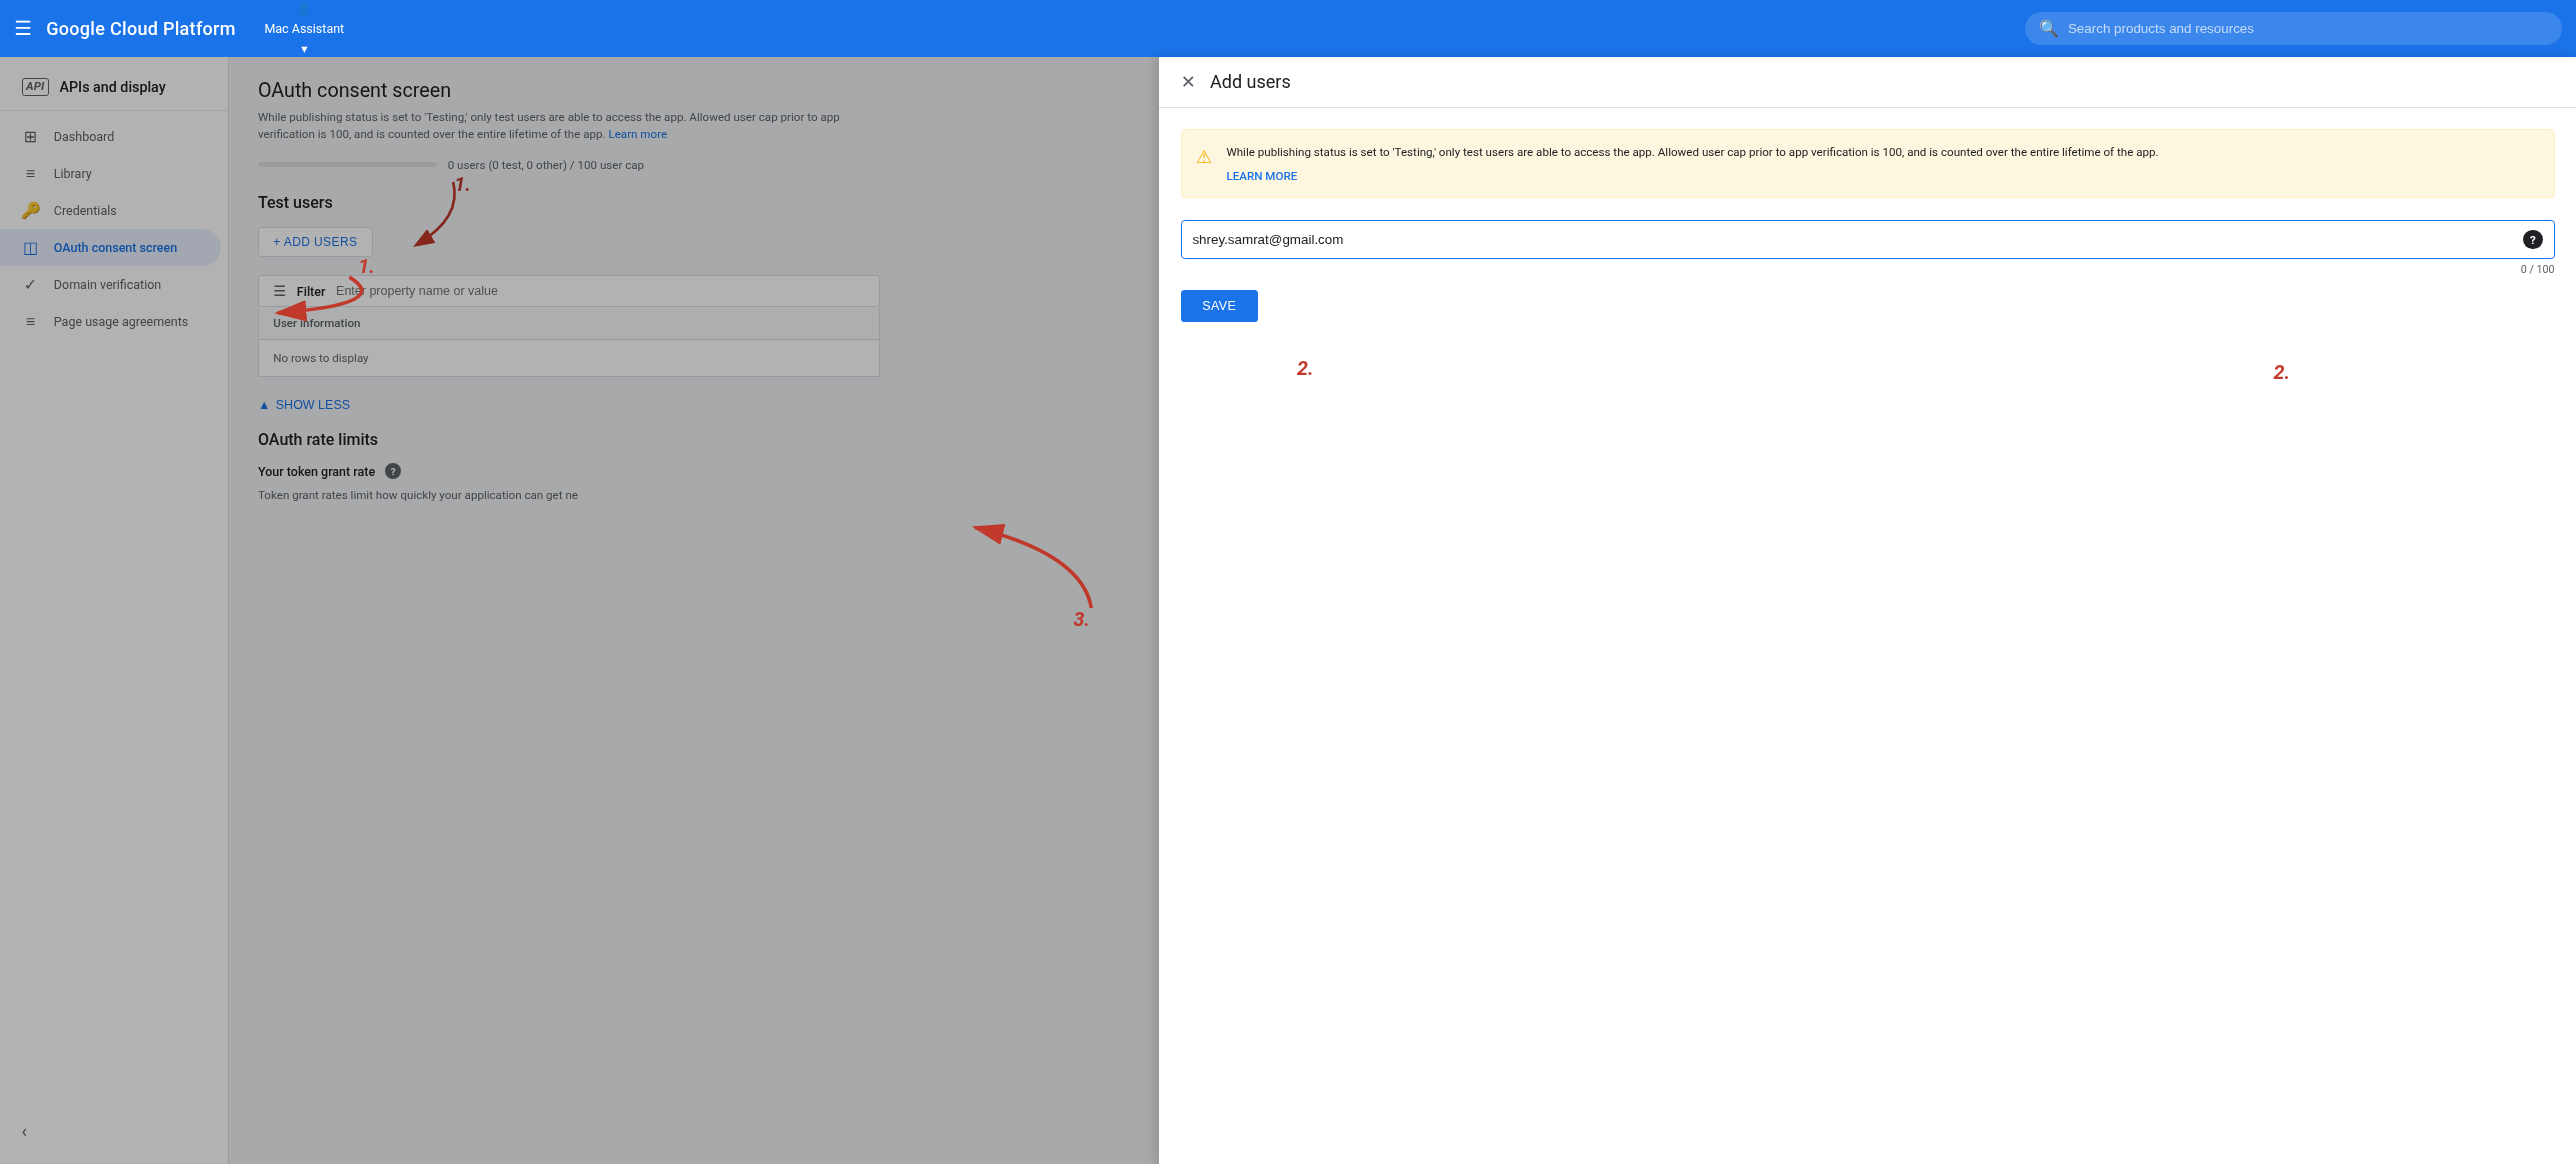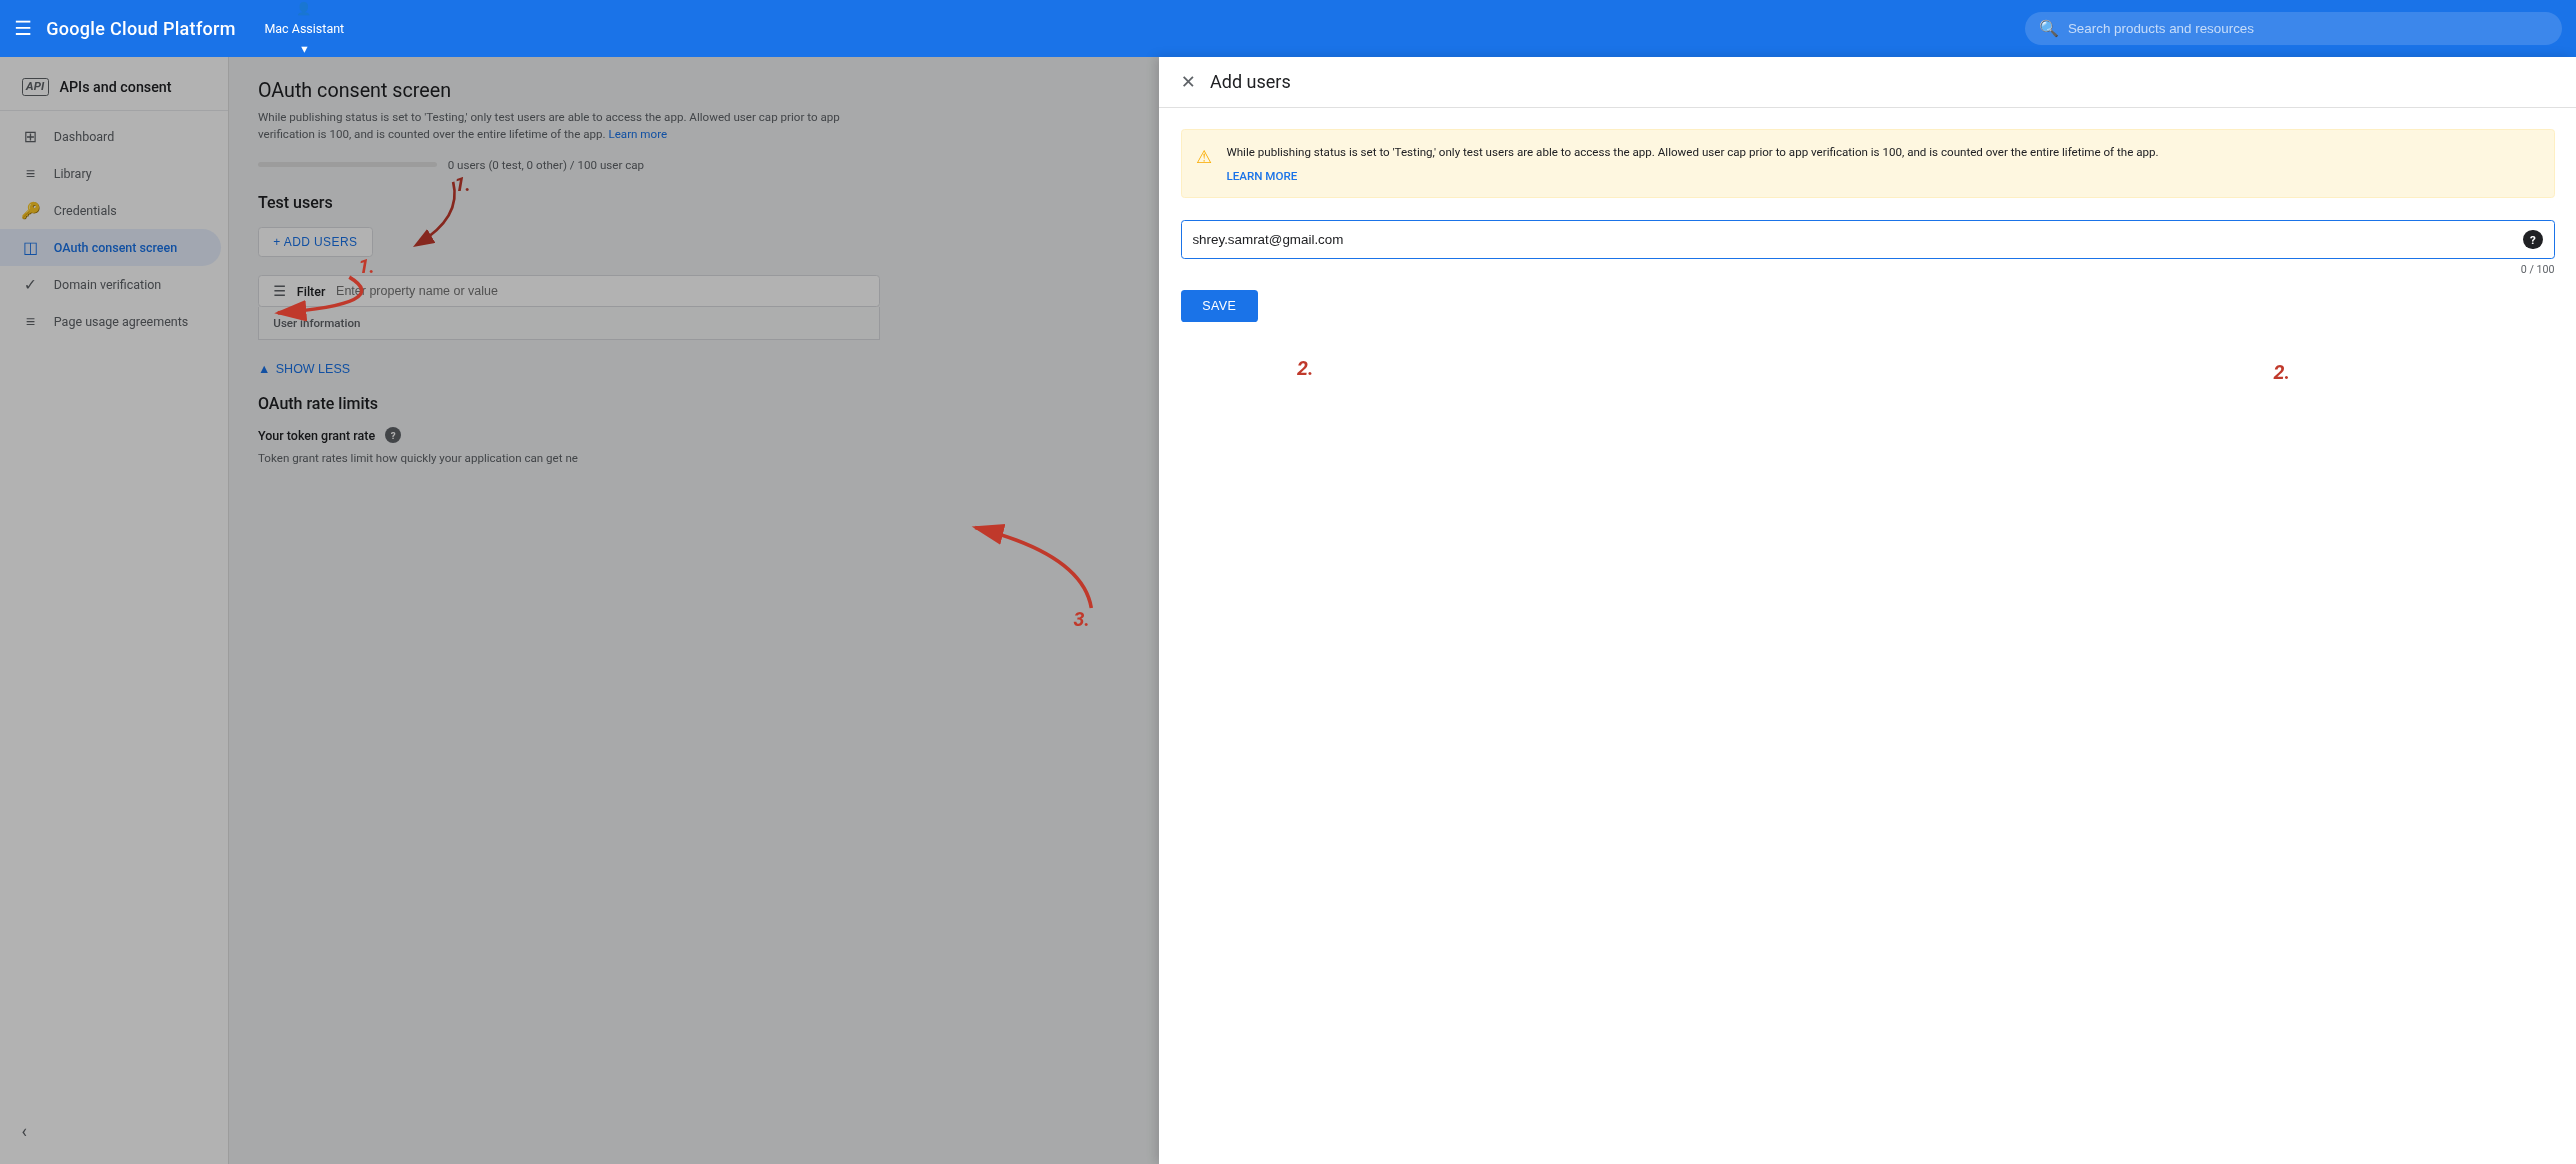--- a/index.html
+++ b/index.html
@@ -244,21 +244,21 @@
     <span class="search-icon-topbar">🔍</span>
     <input type="text" placeholder="Search products and resources" style="">
   </div>
 </div>
 
 <div class="main-layout">
 
   <div class="sidebar">
     <div class="sidebar-api-header">
       <span class="api-badge">API</span>
-      <span class="sidebar-api-title">APIs and consent</span>
+      <span class="sidebar-api-title">APIs and display</span>
     </div>
 
     <div class="sidebar-item">
       <span class="icon">⊞</span>
       <span>Dashboard</span>
     </div>
     <div class="sidebar-item">
       <span class="icon">≡</span>
       <span>Library</span>
     </div>
@@ -316,20 +316,21 @@
         <span style="position: absolute; top: 0; right: 9px; font-size: 19.7px; font-weight: 700; color: #c0392b; font-style: italic;">1.</span>
       </div>
     </div>
 
     <div class="filter-bar">
       <span class="filter-icon">☰</span>
       <span class="filter-label">Filter</span>
       <input class="filter-input" type="text" placeholder="Enter property name or value" style="">
     </div>
     <div class="table-header">User information</div>
+    <div class="table-empty">No rows to display</div>
 
     <button class="show-less-btn">
       <span>▲</span>
       <span>SHOW LESS</span>
     </button>
 
     <h2 class="rate-limits-title">OAuth rate limits</h2>
 
     <div class="token-rate-label">
       <span>Your token grant rate</span>

